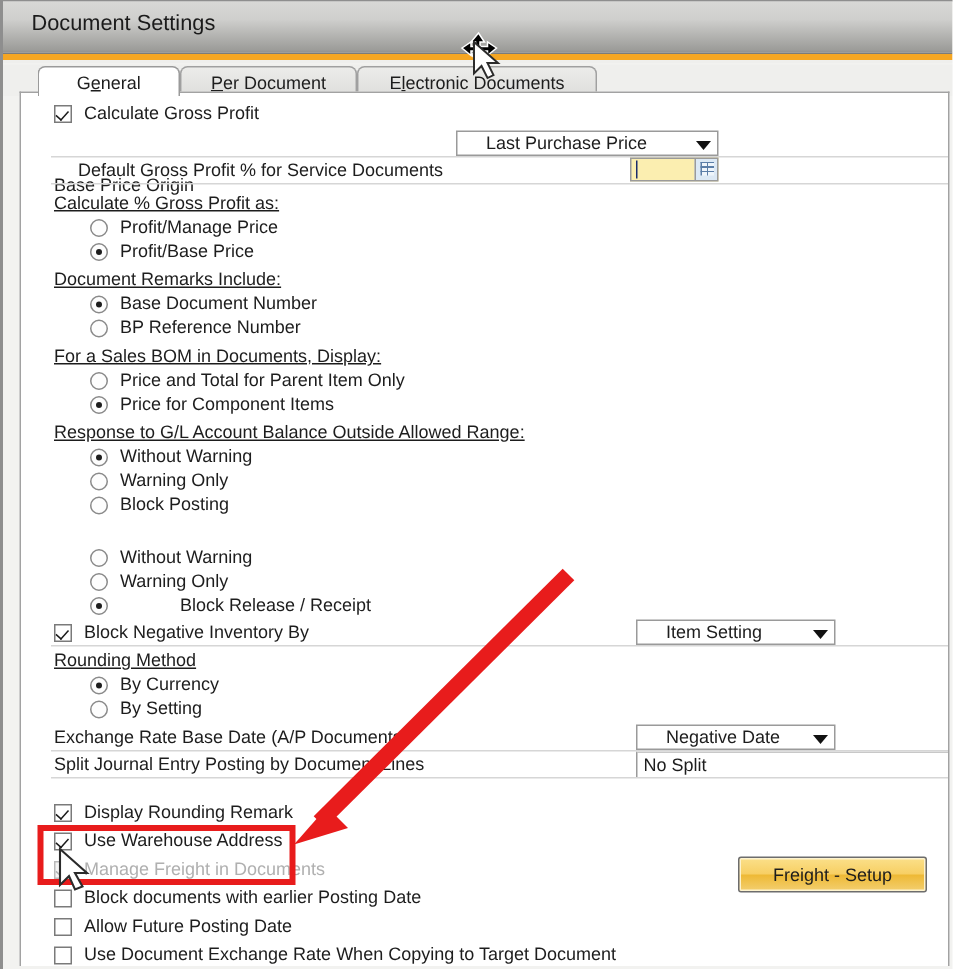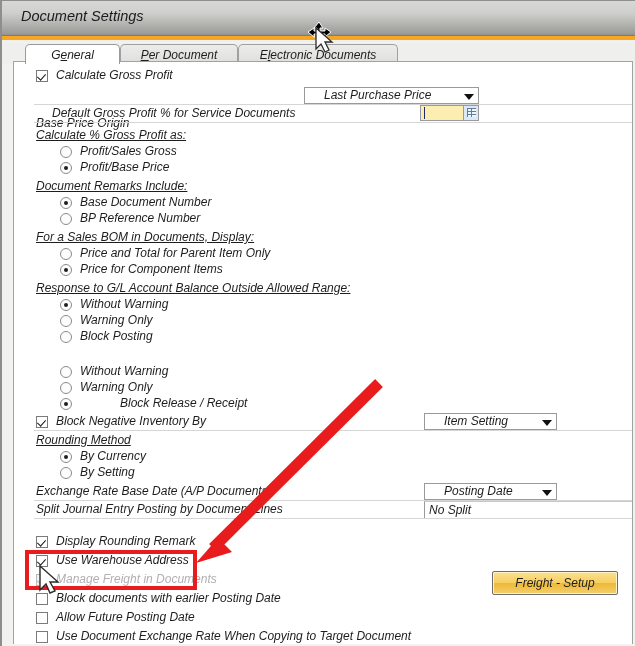--- a/index.html
+++ b/index.html
@@ -18,21 +18,20 @@
   
   .window {
     position: absolute;
     left: 0; top: 0;
     width: 635px; height: 646px;
     background: #f2f2f0;
     border-left: 2px solid #8e8e8e;
     border-top: 1px solid #8e8e8e;
     box-sizing: border-box;
     overflow: hidden;
-    font-style: italic;
   }
 
   .titlebar {
     position: relative;
     height: 34px;
     background: linear-gradient(to bottom, #d8d8d6 0%, #cfcfcd 35%, #9c9c99 95%, #909090 100%);
     border-bottom: 1px solid #7c7c7a;
   }
   .titlebar-text {
     position: absolute;
@@ -309,21 +308,21 @@
       <div class="fld-label" style="left:38px; top:44px;">Default Gross Profit % for Service Documents</div>
       <div class="yellowfld" style="left:406px; top:43px; width:59px;">
         <span class="caret"></span>
         <span class="calcbtn">
           <span class="gridicon"></span>
         </span>
       </div>
 
       <div class="grp-label" style="left:22px; top:66px;">Calculate % Gross Profit as:</div>
       <div class="rdo" style="left:46px; top:84px;"></div>
-      <div class="rd-label" style="left:66px; top:82px;">Profit/Sales Gross</div>
+      <div class="rd-label" style="left:66px; top:82px;">Profit/Manage Price</div>
       <div class="rdo on" style="left:46px; top:100px;"></div>
       <div class="rd-label" style="left:66px; top:98px;">Profit/Base Price</div>
 
       <div class="grp-label" style="left:22px; top:117px;">Document Remarks Include:</div>
       <div class="rdo on" style="left:46px; top:135px;"></div>
       <div class="rd-label" style="left:66px; top:133px;">Base Document Number</div>
       <div class="rdo" style="left:46px; top:151px;"></div>
       <div class="rd-label" style="left:66px; top:149px;">BP Reference Number</div>
 
       <div class="grp-label" style="left:22px; top:168px;">For a Sales BOM in Documents, Display:</div>
@@ -357,21 +356,21 @@
 
       <div class="grp-label" style="left:22px; top:371px;">Rounding Method</div>
       <div class="rdo on" style="left:46px; top:389px;"></div>
       <div class="rd-label" style="left:66px; top:387px;">By Currency</div>
       <div class="rdo" style="left:46px; top:405px;"></div>
       <div class="rd-label" style="left:66px; top:403px;">By Setting</div>
 
       <div class="fldrow" style="top:421px;"></div>
       <div class="fld-label" style="left:22px; top:422px;">Exchange Rate Base Date (A/P Documents)</div>
       <div class="dd" style="left:410px; top:421px; width:133px;">
-        <span class="dd-text">Posting Date</span>
+        <span class="dd-text">Negative Date</span>
         <span class="dd-arrow"></span>
       </div>
 
       <div class="fldrow" style="top:439px;"></div>
       <div class="fld-label" style="left:22px; top:440px;">Split Journal Entry Posting by Document Lines</div>
       <div class="plainfld" style="left:410px; top:439px; width:215px;">No Split</div>
 
       <div class="cbx checked" style="left:22px; top:474px;"></div>
       <div class="ck-label" style="left:42px; top:472px;">Display Rounding Remark</div>
 

